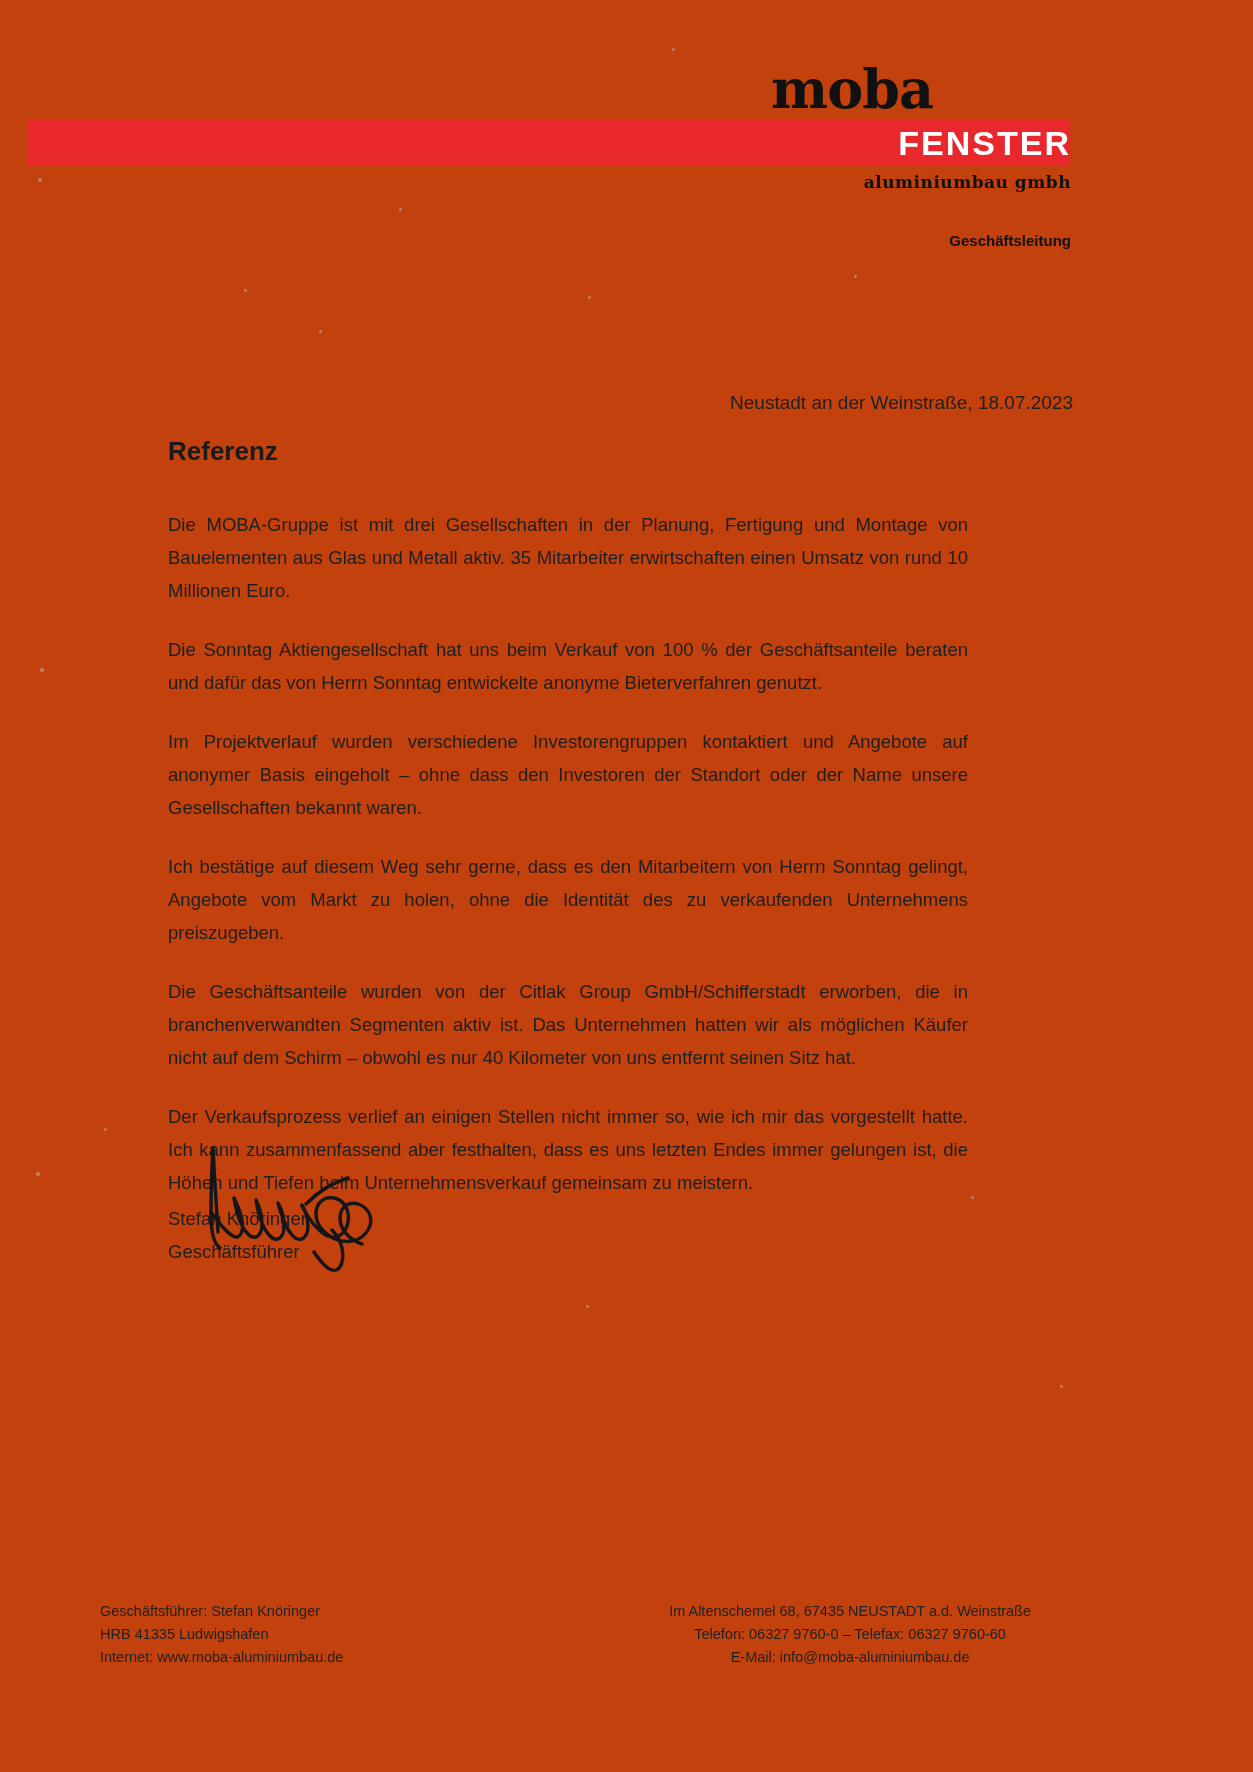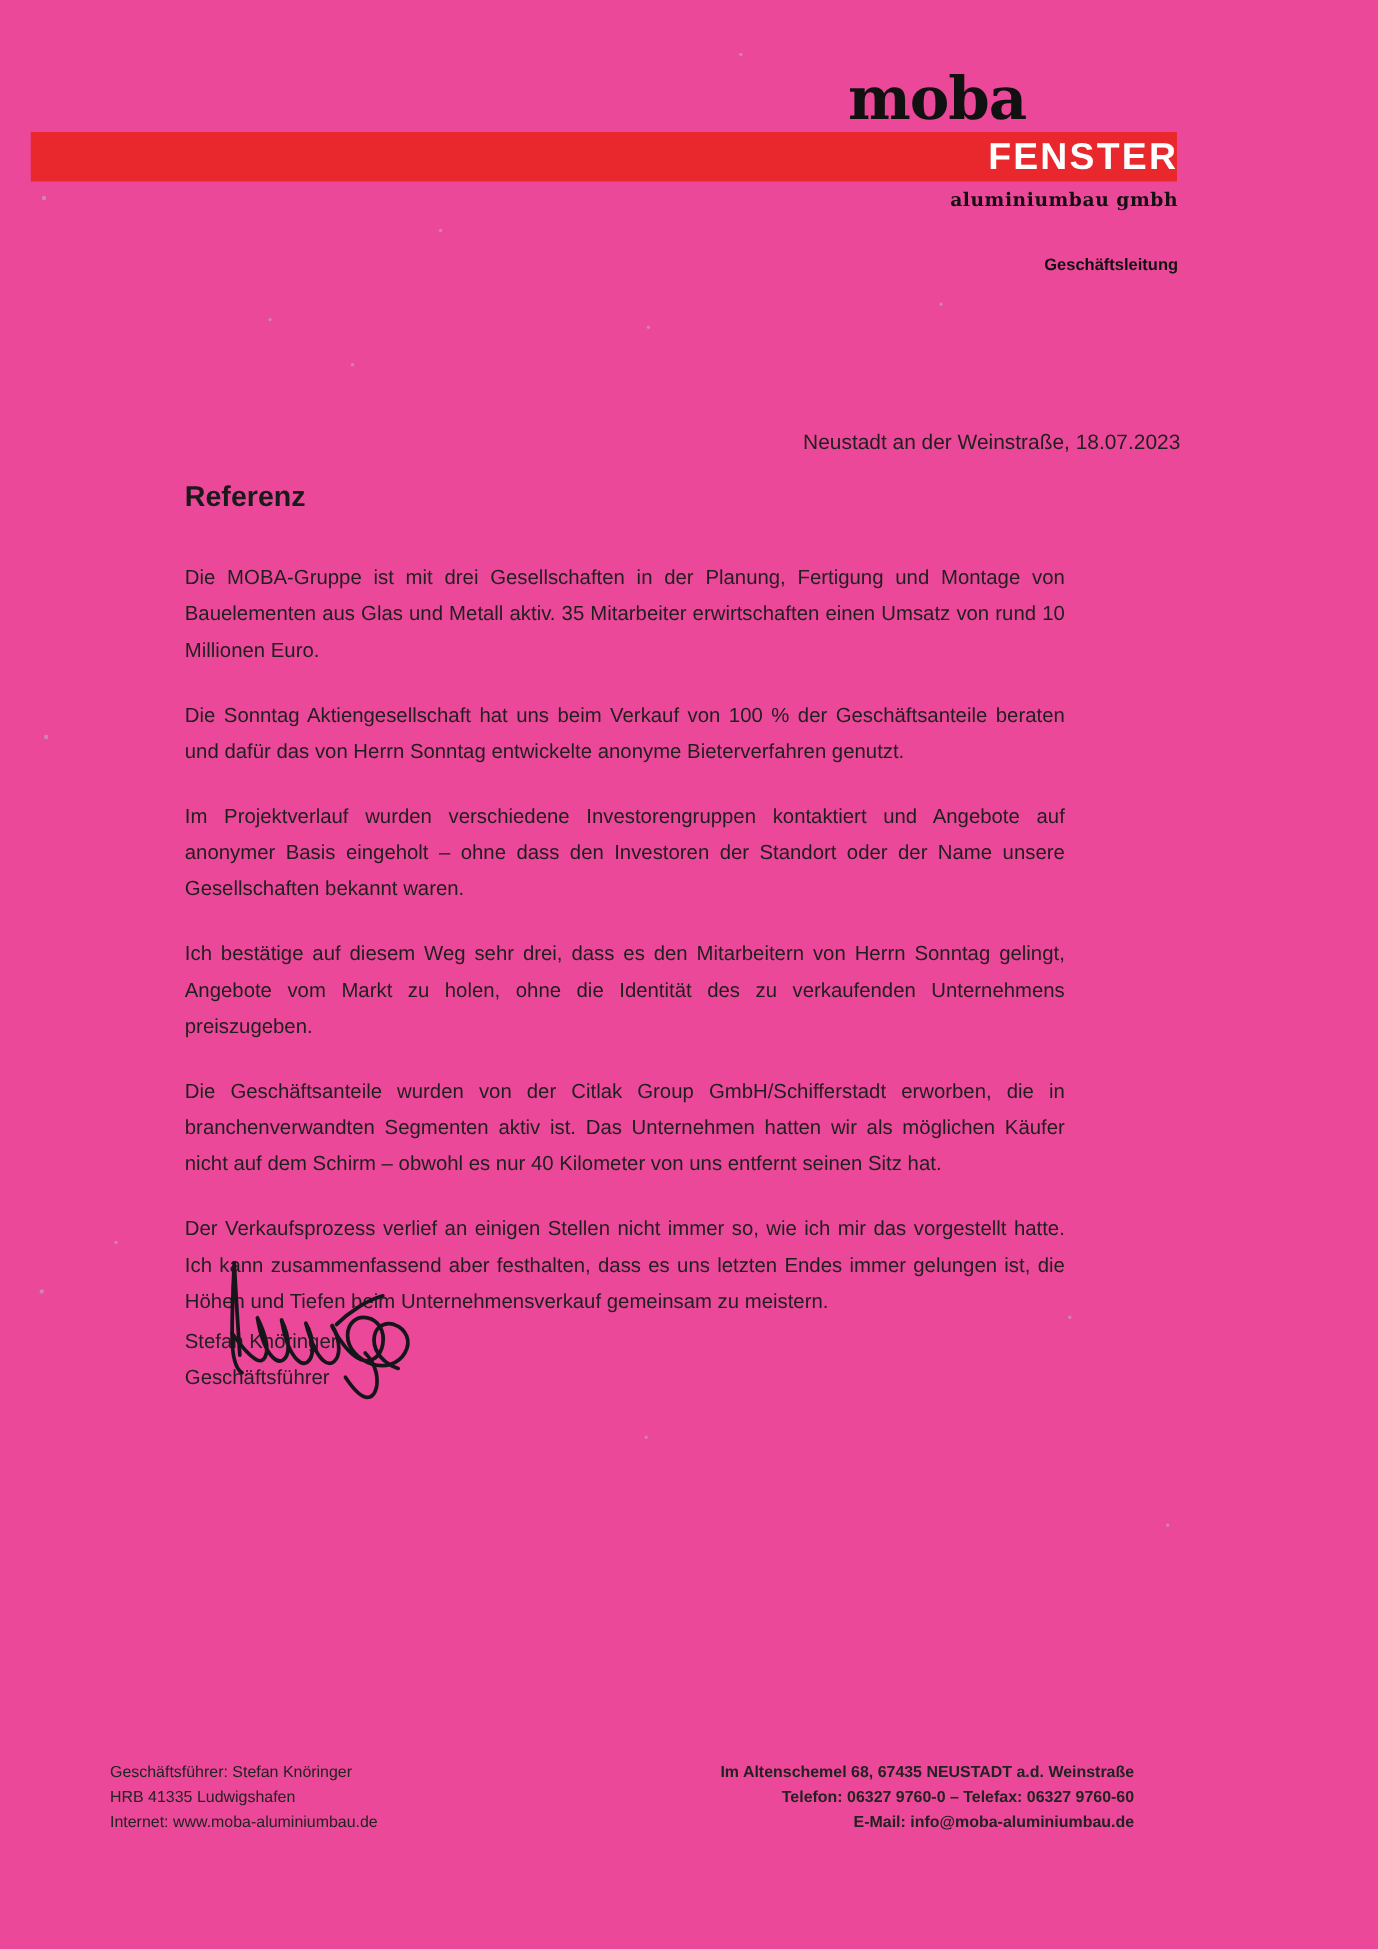--- a/index.html
+++ b/index.html
@@ -8,21 +8,21 @@
     background: #ffffff;
   }
   body {
     font-family: "Liberation Sans", sans-serif;
     color: #1a1a1a;
   }
   .page {
     position: relative;
     width: 1253px;
     height: 1772px;
-    background: #ec4899;
+    background: #c2410c;
     overflow: hidden;
   }
 
   
   .letterhead {
     position: absolute;
     top: 0;
     left: 0;
     width: 1253px;
     height: 250px;
@@ -155,22 +155,21 @@
     color: #222222;
     text-align: left;
   }
   .footer-right {
     position: absolute;
     right: 222px;
     top: 0;
     font-size: 14.5px;
     line-height: 23px;
     color: #222222;
-    text-align: right;
-    font-weight: bold;
+    text-align: center;
   }
   .speck {
     position: absolute;
     background: #b9b9b9;
     border-radius: 50%;
     opacity: 0.55;
   }
 </style>
 </head>
 <body>
@@ -201,21 +200,21 @@
     <div class="logo-sub2">Geschäftsleitung</div>
   </div>
 
   <div class="date-line">Neustadt an der Weinstraße, 18.07.2023</div>
   <div class="subject">Referenz</div>
 
   <div class="letter-body">
     <p>Die MOBA-Gruppe ist mit drei Gesellschaften in der Planung, Fertigung und Montage von Bauelementen aus Glas und Metall aktiv. 35 Mitarbeiter erwirtschaften einen Umsatz von rund 10 Millionen Euro.</p>
     <p>Die Sonntag Aktiengesellschaft hat uns beim Verkauf von 100 % der Geschäftsanteile beraten und dafür das von Herrn Sonntag entwickelte anonyme Bieterverfahren genutzt.</p>
     <p>Im Projektverlauf wurden verschiedene Investorengruppen kontaktiert und Angebote auf anonymer Basis eingeholt – ohne dass den Investoren der Standort oder der Name unsere Gesellschaften bekannt waren.</p>
-    <p>Ich bestätige auf diesem Weg sehr drei, dass es den Mitarbeitern von Herrn Sonntag gelingt, Angebote vom Markt zu holen, ohne die Identität des zu verkaufenden Unternehmens preiszugeben.</p>
+    <p>Ich bestätige auf diesem Weg sehr gerne, dass es den Mitarbeitern von Herrn Sonntag gelingt, Angebote vom Markt zu holen, ohne die Identität des zu verkaufenden Unternehmens preiszugeben.</p>
     <p>Die Geschäftsanteile wurden von der Citlak Group GmbH/Schifferstadt erworben, die in branchenverwandten Segmenten aktiv ist. Das Unternehmen hatten wir als möglichen Käufer nicht auf dem Schirm – obwohl es nur 40 Kilometer von uns entfernt seinen Sitz hat.</p>
     <p>Der Verkaufsprozess verlief an einigen Stellen nicht immer so, wie ich mir das vorgestellt hatte. Ich kann zusammenfassend aber festhalten, dass es uns letzten Endes immer gelungen ist, die Höhen und Tiefen beim Unternehmensverkauf gemeinsam zu meistern.</p>
   </div>
 
   <div class="signature-block">
     <svg class="sig-scribble" viewBox="0 0 260 150" xmlns="http://www.w3.org/2000/svg">
       <g fill="none" stroke="#15151a" stroke-width="3.4" stroke-linecap="round" stroke-linejoin="round">
         <path d="M40 92 C38 60 36 30 35 8 C34 26 33 52 33 74 C33 92 36 104 42 108"></path>
         <path d="M33 72 C40 82 48 92 55 96 C62 100 66 92 64 80 C62 70 58 62 56 58 C58 70 62 86 70 94 C77 101 84 96 84 84 C84 74 80 64 78 60 C80 72 84 88 92 96 C99 103 106 98 106 86 C106 76 103 68 100 63 C103 74 108 90 116 97 C123 103 130 97 130 86 C130 77 127 70 124 65"></path>
         <path d="M124 66 C130 78 140 92 150 96 C160 100 168 93 170 82 C172 70 166 60 156 58 C146 56 138 63 138 74 C138 86 148 96 160 100 C172 104 184 100 190 90 C196 80 192 68 180 64 C170 61 162 68 162 78 C162 90 172 100 184 104"></path>

